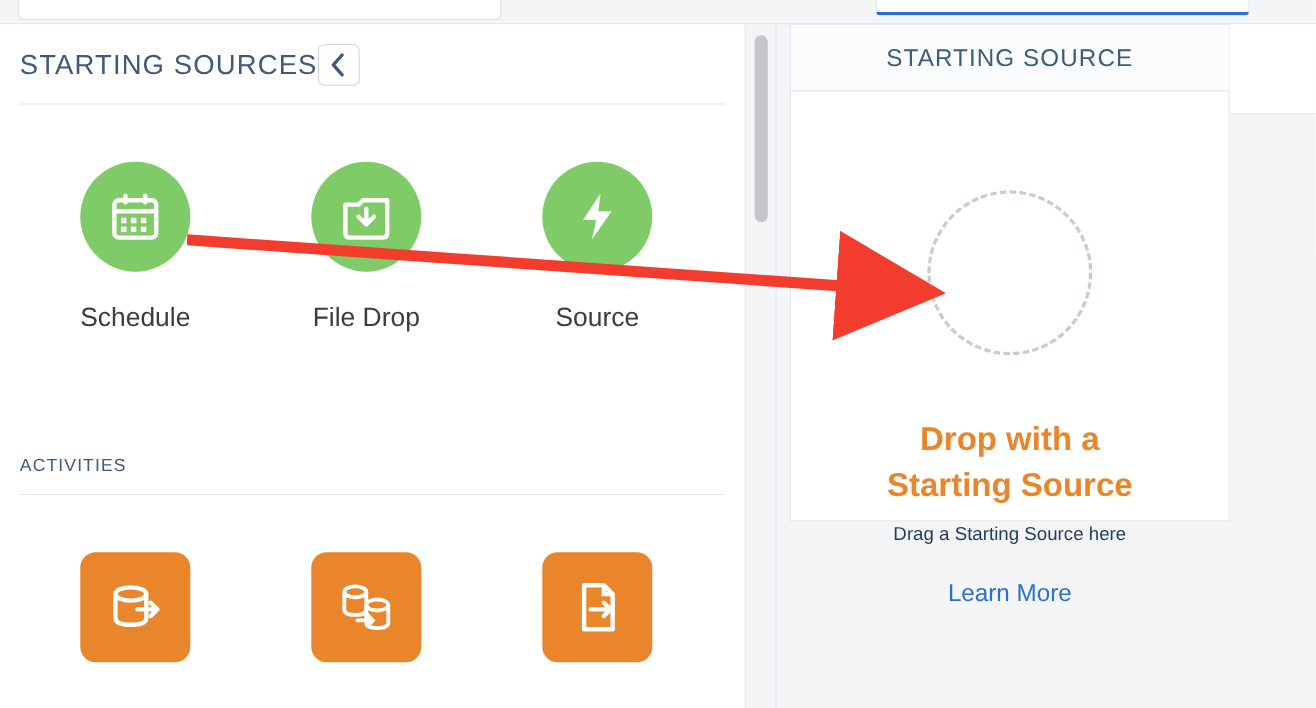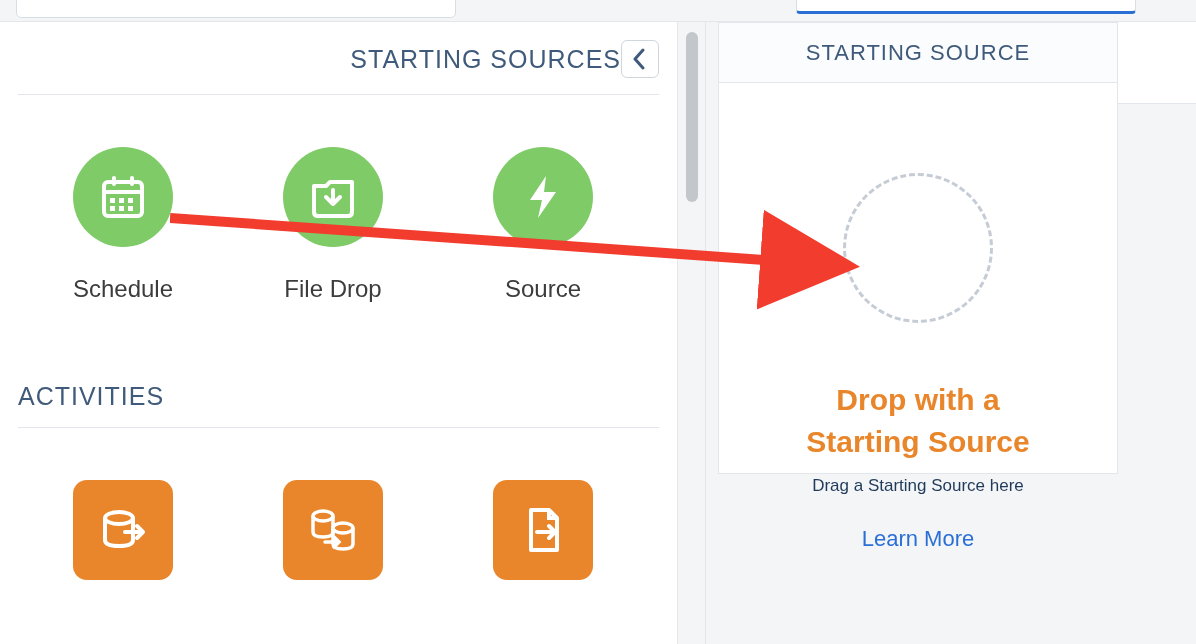--- a/index.html
+++ b/index.html
@@ -43,21 +43,21 @@
     position: absolute;
     top: 22px; left: 0;
     width: 678px;
     height: 622px;
     background: #fff;
     border-right: 1px solid #e3e6ea;
     padding: 18px 18px 0 18px;
   }
   .section-header {
     display: flex;
-    justify-content: flex-end;
+    justify-content: flex-start;
     align-items: center;
   }
   .section-title {
     font-size: 25px;
     letter-spacing: 1px;
     color: #3f5a7a;
     font-weight: 400;
   }
   .collapse-btn {
     width: 38px;
@@ -97,25 +97,25 @@
     display: flex;
     align-items: center;
     justify-content: center;
   }
   .source-label {
     margin-top: 28px;
     font-size: 24px;
     color: #3c3c3c;
   }
   .activities-title {
-    font-size: 25px;
+    font-size: 16px;
     letter-spacing: 1px;
     color: #3f5a7a;
     font-weight: 400;
-    margin-top: 79px;
+    margin-top: 112px;
   }
   .activity-row {
     display: flex;
     gap: 0;
     margin-top: 52px;
   }
   .activity-item {
     width: 210px;
     display: flex;
     flex-direction: column;

